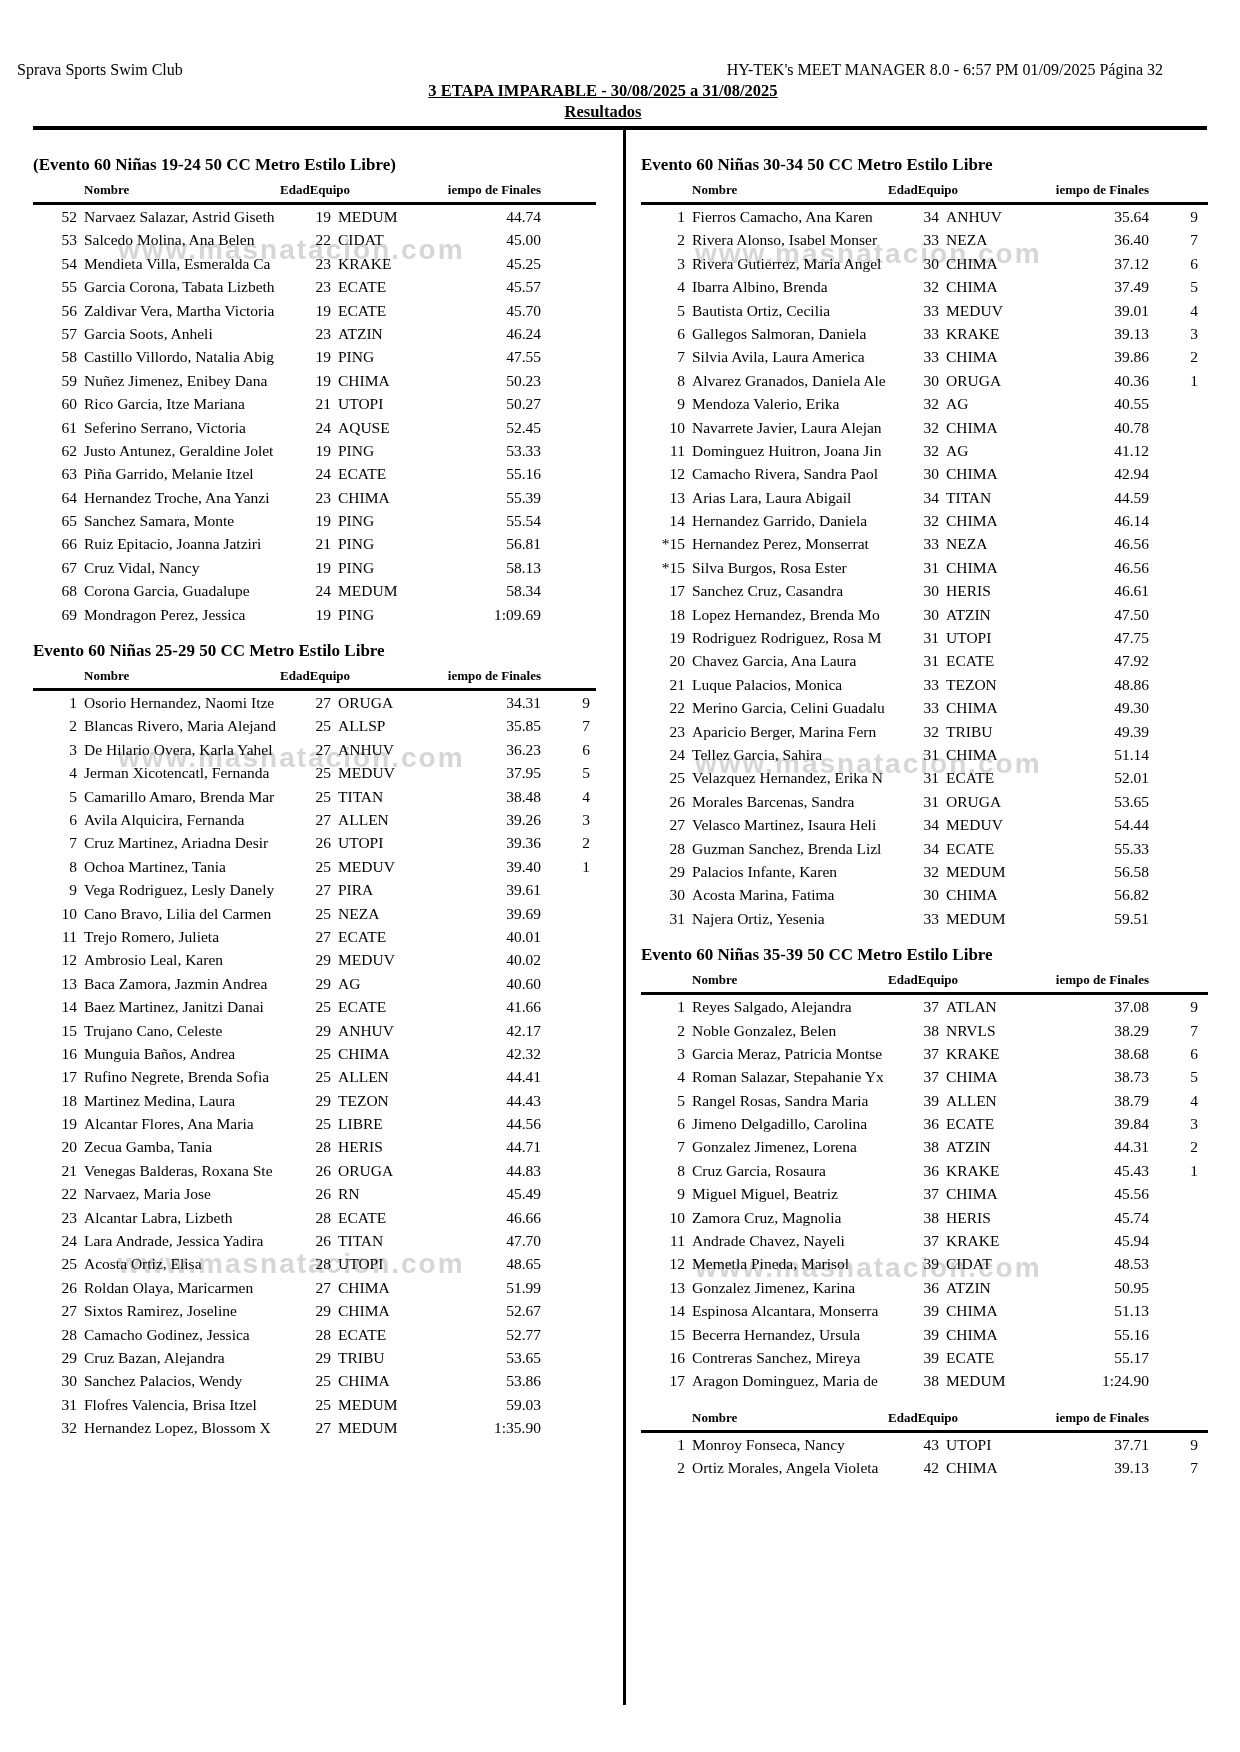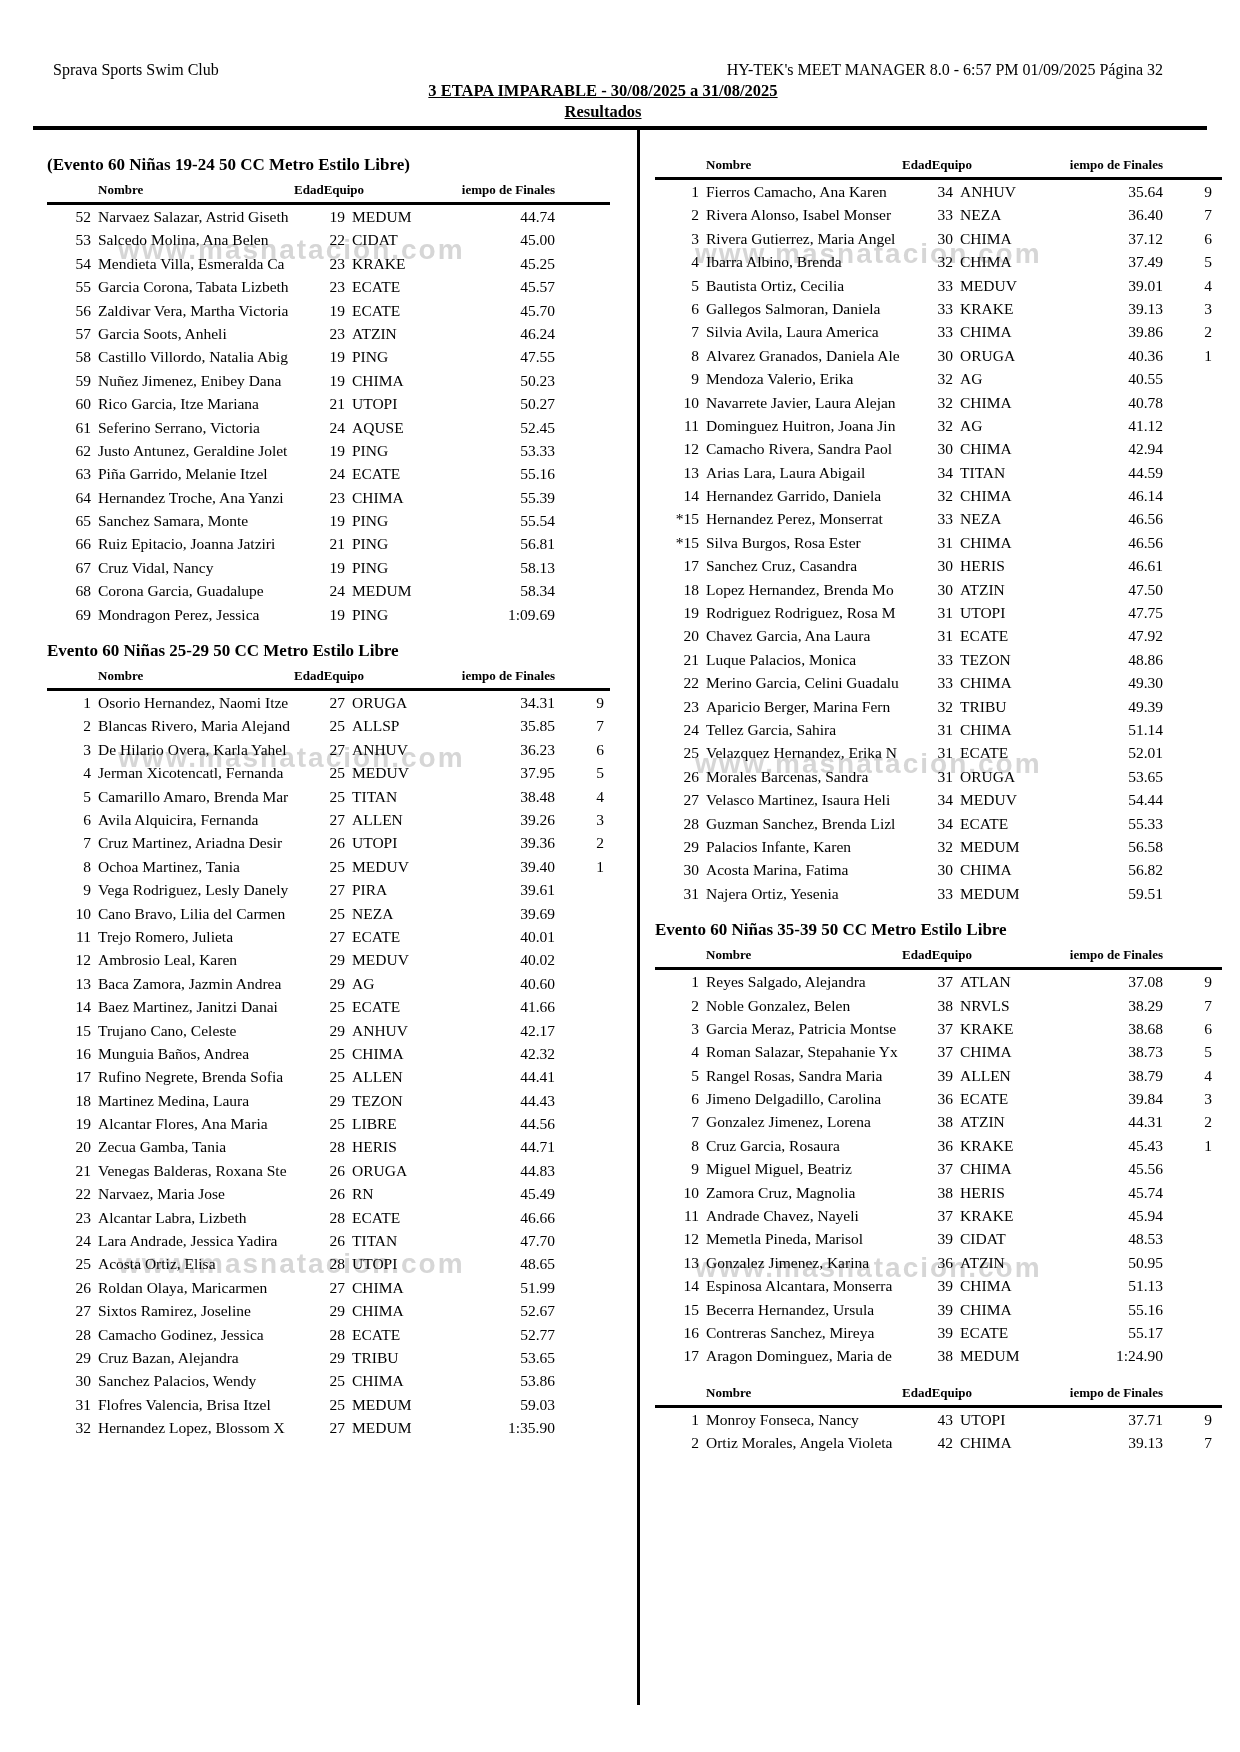--- a/index.html
+++ b/index.html
@@ -1,26 +1,26 @@
 <!DOCTYPE html>
 <html><head>
 <meta charset="utf-8">
 <style>
   html,body{margin:0;padding:0;background:#ffffff;}
   .page{position:relative;width:1240px;height:1752px;background:#fff;
         font-family:"Liberation Serif","DejaVu Serif",serif;color:#000;overflow:hidden;}
   
   .pagehead{position:relative;z-index:1;padding-top:60px;}
   .hline1{display:flex;justify-content:space-between;align-items:baseline;
-          padding-left:53px;padding-right:77px;font-size:16px;line-height:20px;}
+          padding-left:17px;padding-right:77px;font-size:16px;line-height:20px;}
   .hcenter{width:1140px;margin-left:33px;text-align:center;font-weight:bold;
            font-size:16.5px;line-height:21px;text-decoration:underline;}
   .toprule{margin:4px 33px 0 33px;height:4px;background:#000;}
   
-  .columns{position:relative;z-index:1;display:flex;align-items:flex-start;padding-left:47px;}
+  .columns{position:relative;z-index:1;display:flex;align-items:flex-start;padding-left:33px;}
   .col{width:563px;flex:none;}
   .col-right{width:567px;margin-left:15px;}
   .divider{flex:none;width:3px;height:1575px;background:#000;margin-left:27px;}
   
   .event{margin-top:24px;}
   .event + .event{margin-top:14px;}
   .event-title{font-weight:bold;font-size:17px;line-height:22px;white-space:nowrap;}
   .thead,.row{display:grid;grid-template-columns:44px 204px 36px 96px 100px 42px;column-gap:7px;}
   .thead{margin-top:3px;font-weight:bold;font-size:13px;line-height:21px;
          padding-bottom:2px;border-bottom:3px solid #000;}
@@ -479,20 +479,21 @@
             <span class="c-age">27</span>
             <span class="c-team">MEDUM</span>
             <span class="c-time">1:35.90</span>
             <span class="c-pts"></span>
           </div>
         </div>
       </section>
     <div class="divider"></div>
     <section class="col col-right" id="col-right">
         <div class="event">
+          <div class="event-title">Evento 60  Niñas 30-34 50 CC Metro Estilo Libre</div>
           <div class="thead">
             <span class="c-place"></span>
             <span class="c-name">Nombre</span>
             <span class="c-ageteam">EdadEquipo</span>
             <span class="c-time">iempo de Finales</span>
           </div>
           <div class="row">
             <span class="c-place">1</span>
             <span class="c-name">Fierros Camacho, Ana Karen</span>
             <span class="c-age">34</span>

